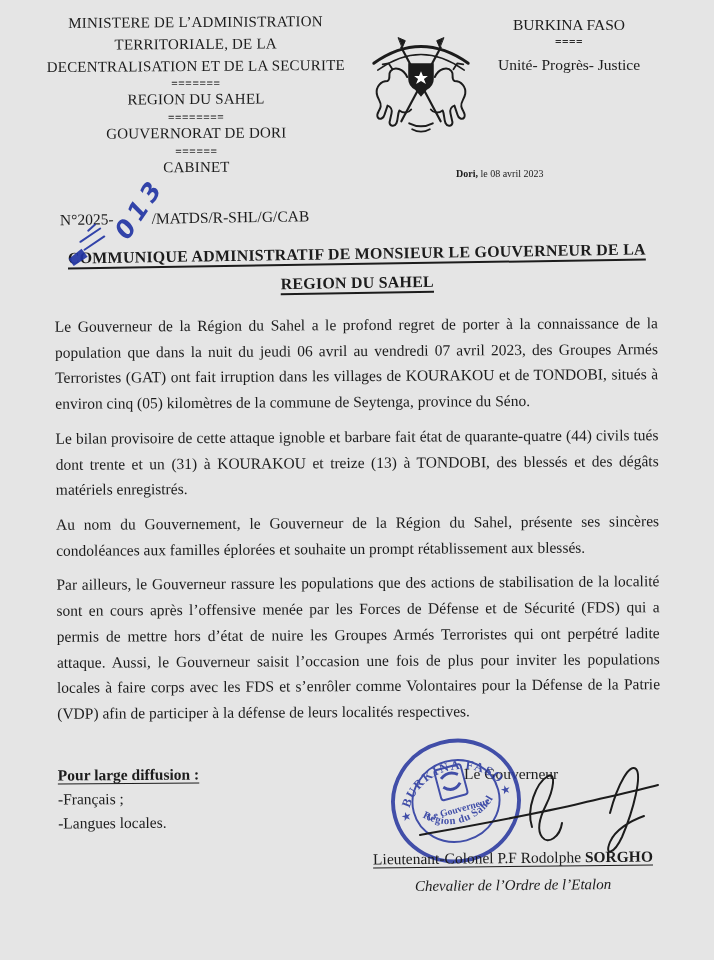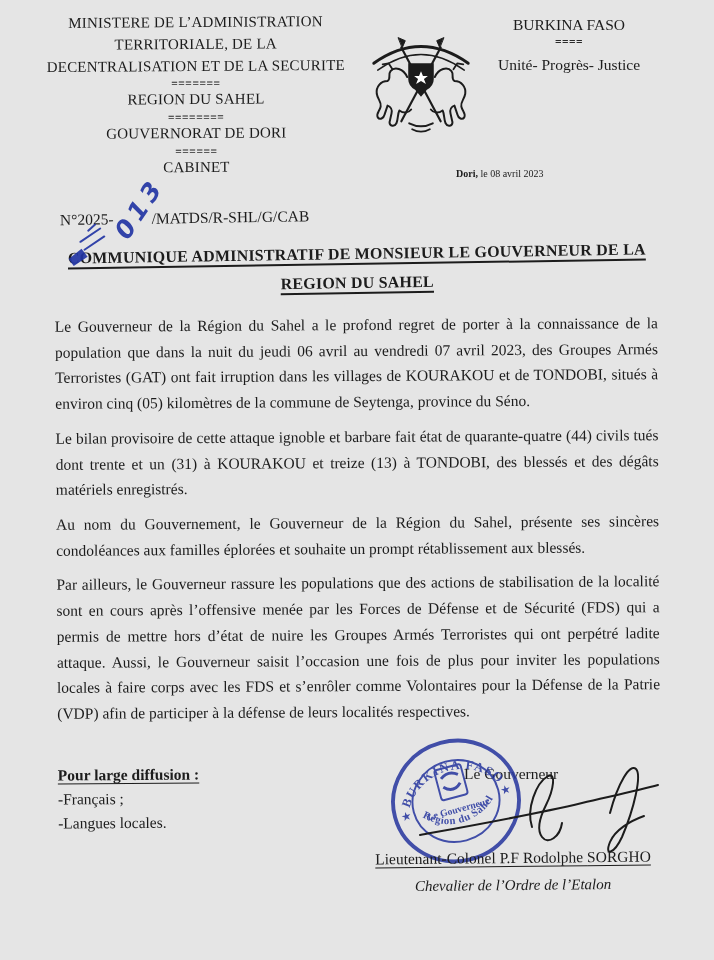--- a/index.html
+++ b/index.html
@@ -39,21 +39,21 @@
   .body-txt p{margin:0 0 9px 0;}
   
   .ftr{position:relative;height:235px;margin-top:4px;}
   .diffusion{position:absolute;left:58px;top:30px;font-size:15.5px;line-height:1.55;transform:rotate(-.4deg);}
   .diff-head{font-weight:bold;text-decoration:underline;text-underline-offset:3px;}
   .sig-role{position:absolute;left:464px;top:32px;z-index:1;}
   .stamp{position:absolute;left:388px;top:2px;z-index:2;opacity:.88;transform:rotate(-15deg);}
   .sig-scrawl{position:absolute;left:414px;top:22px;z-index:3;}
   .sig-name{position:absolute;left:368px;top:116px;width:290px;text-align:center;z-index:4;
     text-decoration:underline;text-underline-offset:3px;transform:rotate(-.6deg);}
-  .sig-name b{font-weight:normal;}
+  .sig-name b{font-weight:bold;}
   .sig-honor{position:absolute;left:368px;top:144px;width:290px;text-align:center;
     font-style:italic;font-size:15px;transform:rotate(-.6deg);}
 </style>
 </head>
 <body>
 
 <div class="page">
 
   <div class="hdr">
     <div class="hdr-left">

